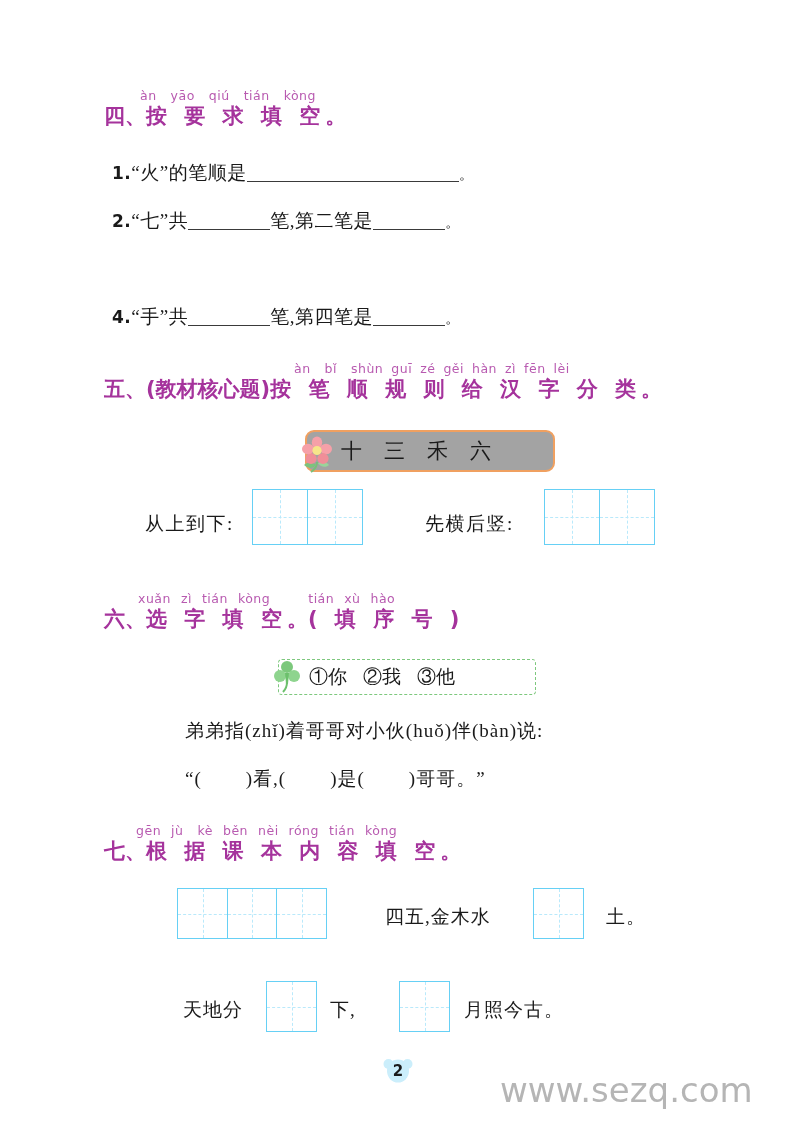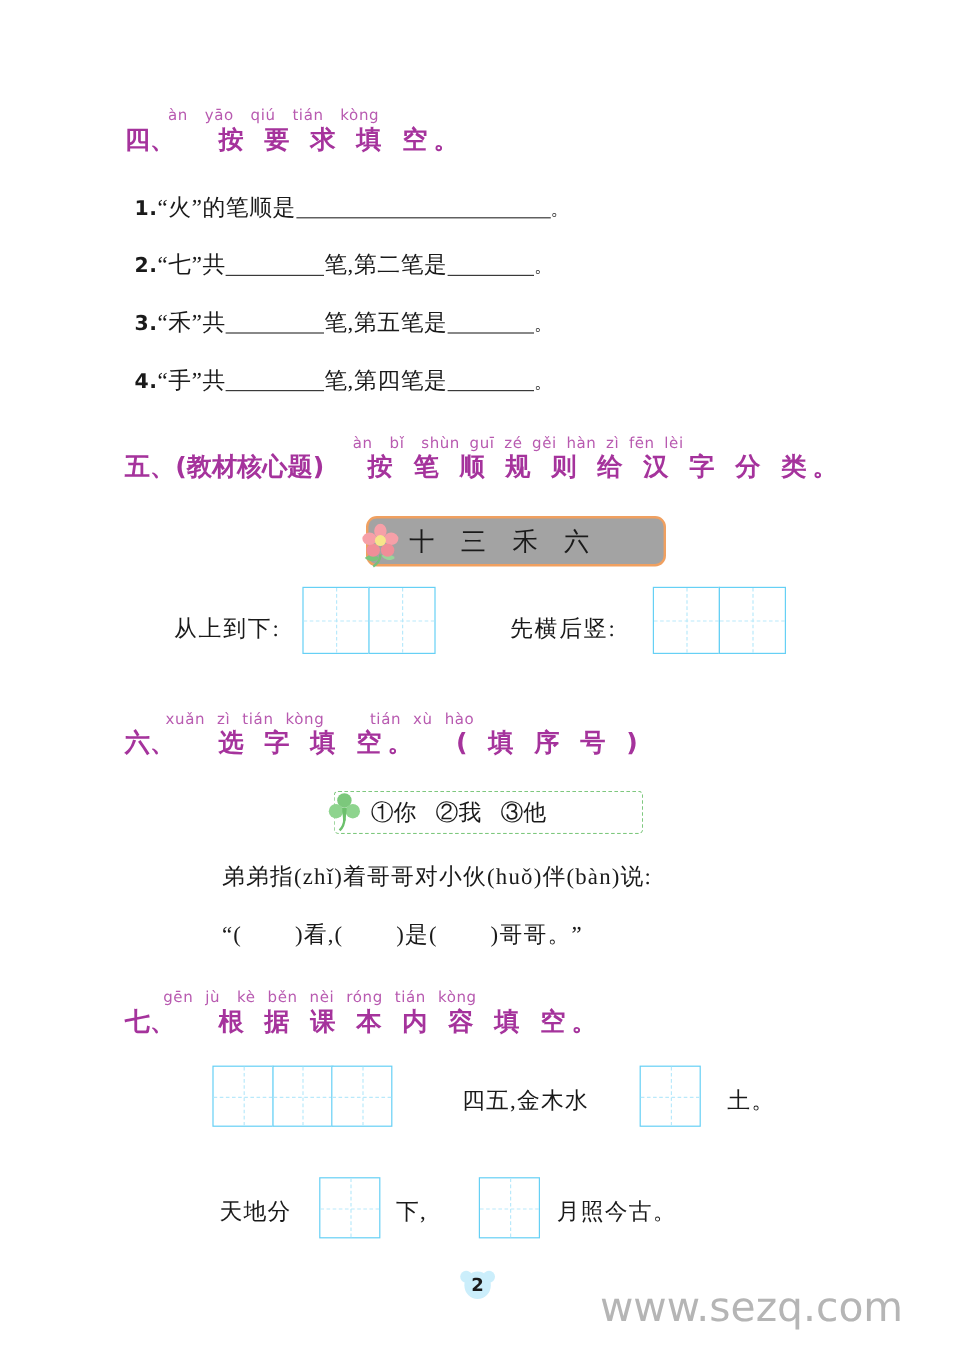--- a/index.html
+++ b/index.html
@@ -49,21 +49,21 @@
 
   .heading-text {
     font-family: "DejaVu Sans", "Liberation Sans", sans-serif;
     font-size: 21px;
     font-weight: 700;
     color: #a5339c;
     letter-spacing: 0px;
     line-height: 1.05;
     white-space: nowrap;
   }
-  .heading-text .sp { letter-spacing: 5px; margin-left: 36px; }
+  .heading-text .sp { letter-spacing: 5px; }
   .heading-text .paren {
     font-weight: 700;
     letter-spacing: 0px;
   }
 
   
   .qline {
     position: absolute;
     left: 112px;
     font-family: "Liberation Serif", "DejaVu Serif", serif;
@@ -222,23 +222,20 @@
   </div>
 
   <div class="qline" style="top:160px;">
     <span class="qnum">1.</span><span>“火”的笔顺是</span><span class="blank blank-long"></span><span class="period-sm">。</span>
   </div>
 
   <div class="qline" style="top:208px;">
     <span class="qnum">2.</span><span>“七”共</span><span class="blank blank-mid"></span><span>笔,第二笔是</span><span class="blank blank-short"></span><span class="period-sm">。</span>
   </div>
 
-  <div class="qline" style="top:256px;">
-    <span class="qnum">3.</span><span>“禾”共</span><span class="blank blank-mid"></span><span>笔,第五笔是</span><span class="blank blank-short"></span><span class="period-sm">。</span>
-  </div>
 
   <div class="qline" style="top:304px;">
     <span class="qnum">4.</span><span>“手”共</span><span class="blank blank-mid"></span><span>笔,第四笔是</span><span class="blank blank-short"></span><span class="period-sm">。</span>
   </div>
 
   <div class="section" style="top:378px;">
     <div class="heading-block">
       <div class="pinyin-row" style="left:190px;margin-top:31px;">
         <span>àn</span><span class="pinyin-gap"></span><span>bǐ</span><span class="pinyin-gap"></span><span>shùn</span><span class="pinyin-gap" style="width:8px"></span><span>guī</span><span class="pinyin-gap" style="width:8px"></span><span>zé</span><span class="pinyin-gap" style="width:8px"></span><span>gěi</span><span class="pinyin-gap" style="width:8px"></span><span>hàn</span><span class="pinyin-gap" style="width:8px"></span><span>zì</span><span class="pinyin-gap" style="width:8px"></span><span>fēn</span><span class="pinyin-gap" style="width:8px"></span><span>lèi</span>
       </div>

